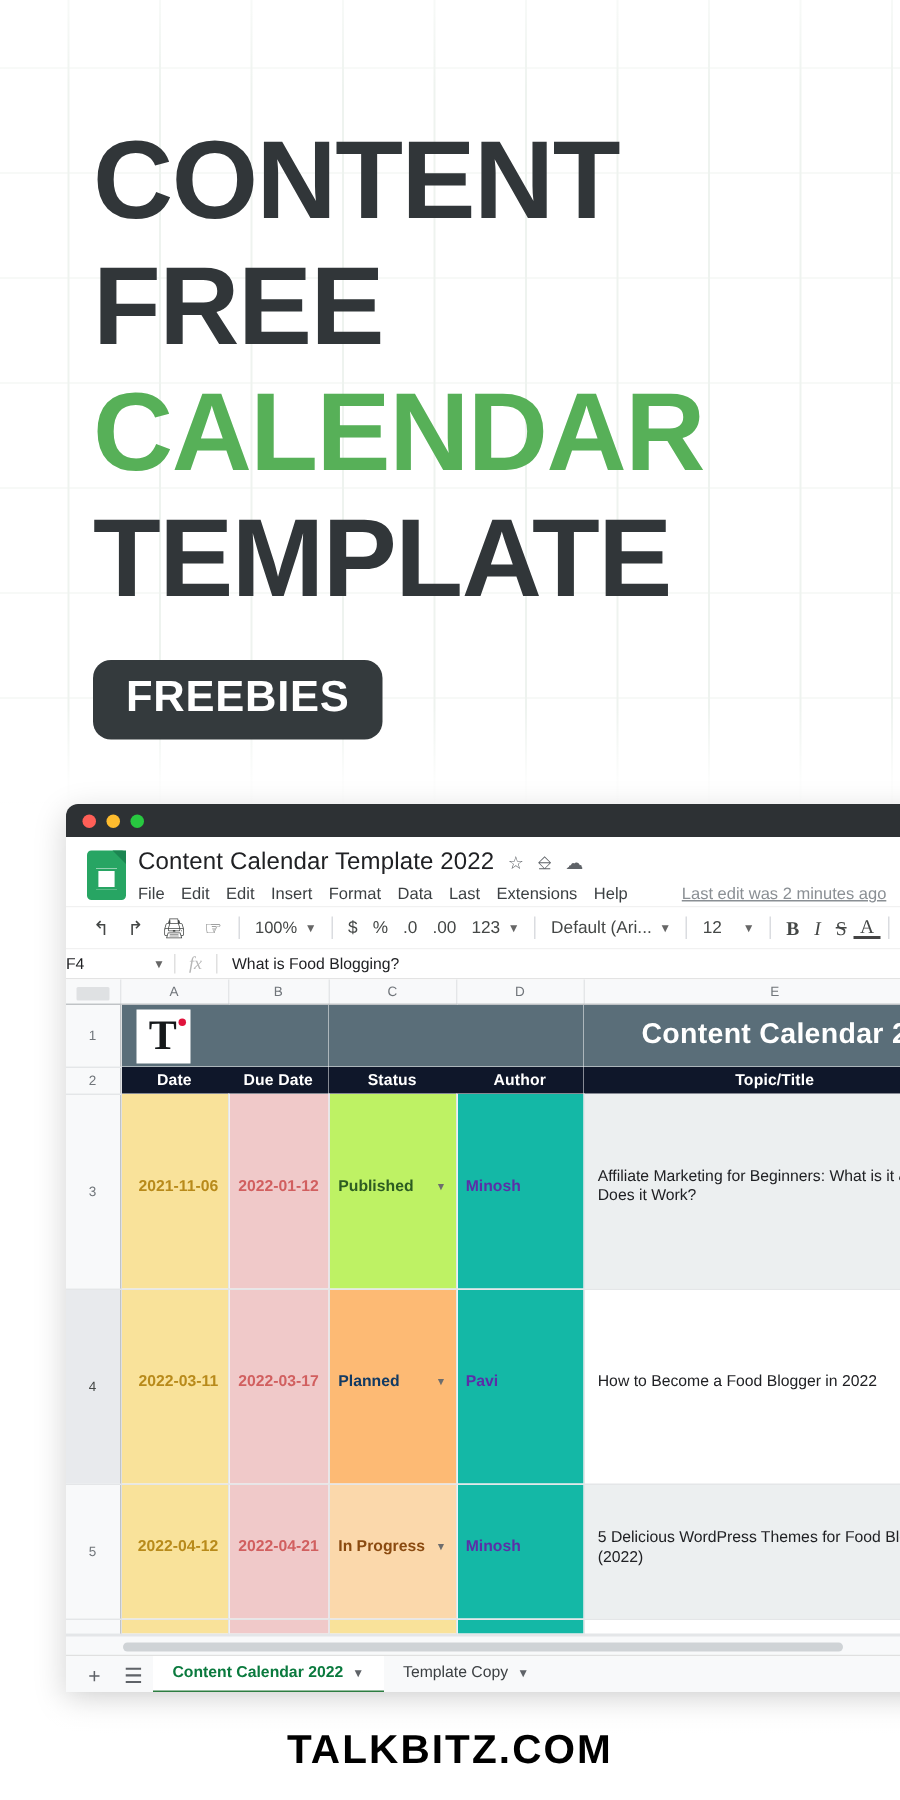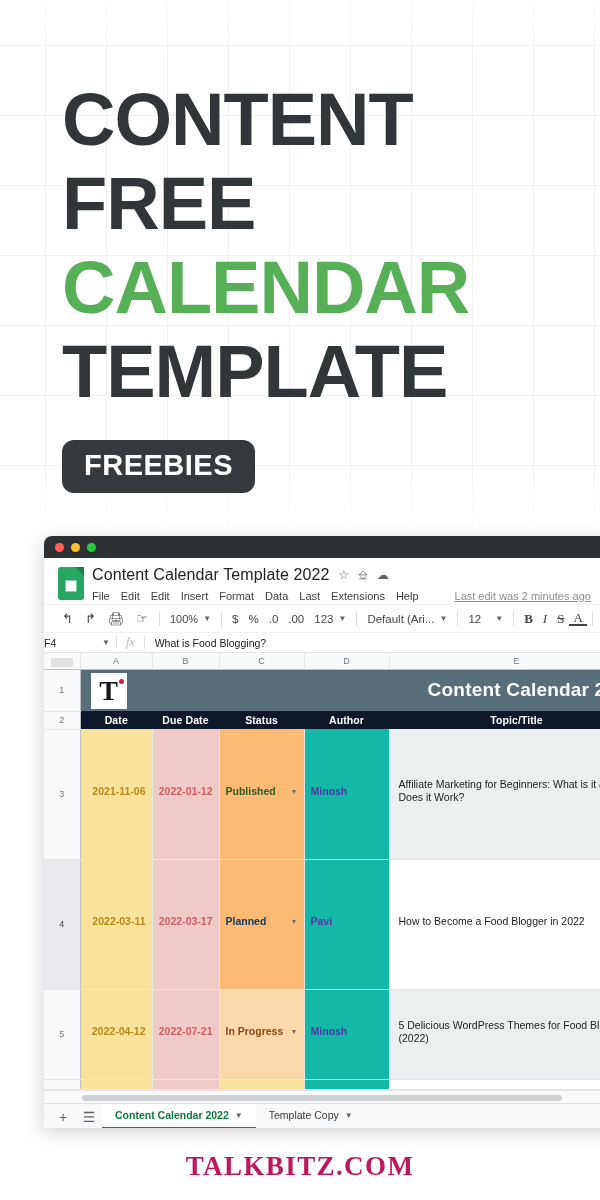--- a/index.html
+++ b/index.html
@@ -207,21 +207,21 @@
     text-align: center; letter-spacing: .1px; white-space: nowrap;
   }
 
   
   .c-date   { background: #f9e29a; color: #b88a1a; }
   .c-due    { background: #f0c9c9; color: #d15f5f; }
   .c-author { background: #14b8a6; color: #5b2fa8; }
   .c-topic  { background: #ffffff; color: #202124; }
   .c-topic.alt { background: #eceff0; }
 
-  .st-published  { background: #fdba74; color: #2c5c21; }
+  .st-published  { background: #bef264; color: #2c5c21; }
   .st-planned    { background: #fdba74; color: #123a63; }
   .st-inprogress { background: #fbd8ab; color: #8a4a10; }
 
   .cellbox {
     width: 100%; height: 100%;
     display: flex; align-items: flex-end;
     font-size: 10.5px; font-weight: 700;
     padding: 0 6px 6px 6px;
   }
   .cellbox.right { justify-content: flex-end; }
@@ -263,22 +263,22 @@
     background: #ffffff; color: #0b7a3e; font-weight: 700;
     border-bottom: 3px solid #2d7d41;
   }
   .sheet-tab .tcaret { font-size: 8px; color: #5f6368; }
 
   
   #footer-url {
     position: absolute; left: 0; bottom: 18px; width: 600px;
     text-align: center; z-index: 4;
     font-size: 27px; font-weight: 700; letter-spacing: 1.4px;
-    color: #be185d; text-transform: uppercase;
-    font-family: Liberation Serif, serif;
+    color: #000000; text-transform: uppercase;
+    font-family: Liberation Sans, sans-serif;
   }
   #footer-fade {
     position:absolute; left:0; bottom:0; width:600px; height:72px;
     background: linear-gradient(to bottom, rgba(255,255,255,0), #fff 34px);
     z-index: 3; pointer-events:none;
   }
 </style>
 </head>
 <body>
 
@@ -474,21 +474,21 @@
               <div class="topicbox">How to Become a Food Blogger in 2022</div>
             </td>
       </tr>
 
       <tr>
         <td class="rowhead" style="height:90px">5</td>
         <td class="cell c-date">
               <div class="cellbox right">2022-04-12</div>
             </td>
         <td class="cell c-due">
-              <div class="cellbox right">2022-07-21</div>
+              <div class="cellbox right">2022-04-21</div>
             </td>
         <td class="cell st-inprogress">
           <div class="cellbox status">
             <span>In Progress</span>
             <span class="dd-arrow">▼</span>
           </div>
         </td>
         <td class="cell c-author">
               <div class="cellbox left">Minosh</div>
             </td>

